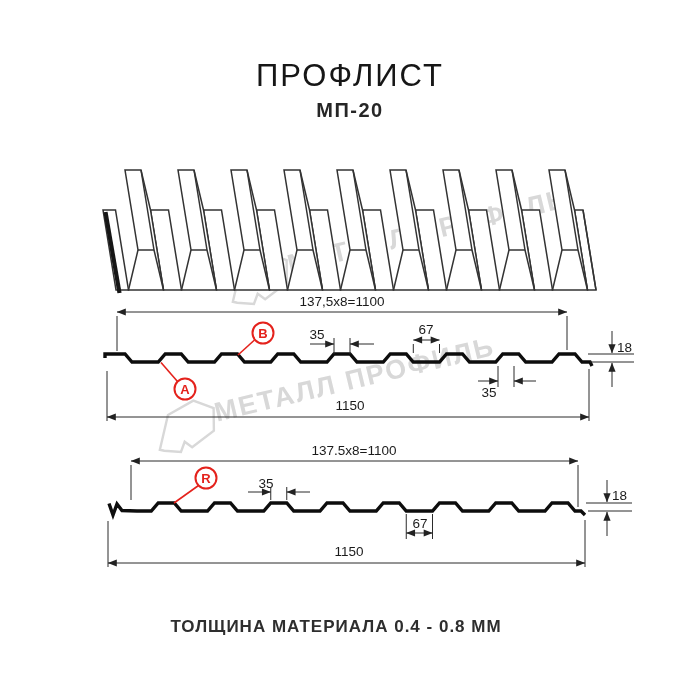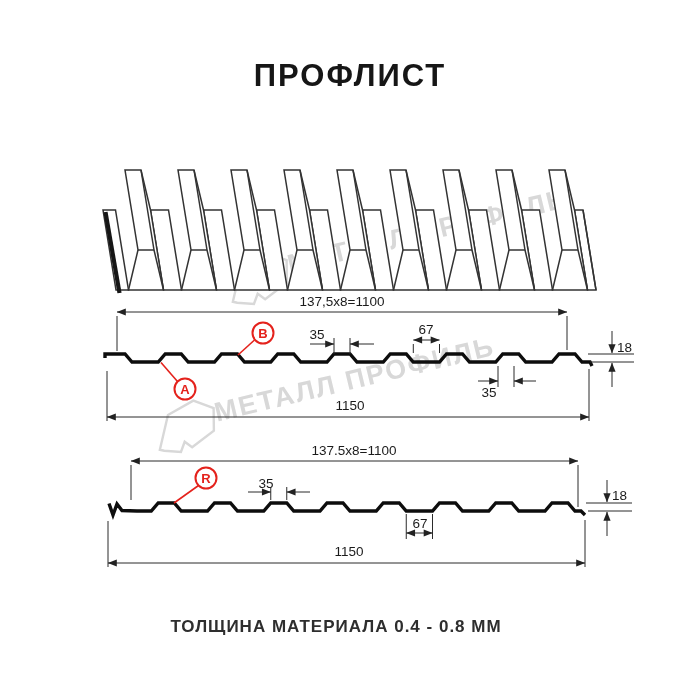--- a/index.html
+++ b/index.html
@@ -1,35 +1,36 @@
 <!DOCTYPE html>
 <html><head>
 <meta charset="utf-8">
 <style>
   html,body{margin:0;padding:0;background:#ffffff;}
   .page{position:relative;width:700px;height:700px;background:#fff;overflow:hidden;
         font-family:"Liberation Sans",sans-serif;}
   .title{position:absolute;top:58px;left:0;width:700px;text-align:center;
-         font-size:31px;font-weight:700;letter-spacing:2px;color:#161616;}
+         font-size:31px;font-weight:400;letter-spacing:2px;color:#161616;}
   .subtitle{position:absolute;top:99px;left:0;width:700px;text-align:center;
          font-size:20px;font-weight:700;letter-spacing:1.5px;color:#262626;}
   .footer{position:absolute;top:617px;left:0;width:672px;text-align:center;
          font-size:17px;font-weight:700;letter-spacing:1px;color:#2e2e2e;}
   svg.drawing{position:absolute;top:0;left:0;}
   .dim{font-size:13.5px;fill:#1b1b1b;font-family:"Liberation Sans",sans-serif;}
   .redlbl{font-size:13px;font-weight:700;fill:#e4221c;font-family:"Liberation Sans",sans-serif;}
   .wmtext{font-size:27px;font-weight:700;letter-spacing:2px;fill:#d8d8d8;
           font-family:"Liberation Sans",sans-serif;}
 </style>
 </head>
 <body>
 
 <div class="page">
 
   <div class="title">ПРОФЛИСТ</div>
+  <div class="subtitle">МП-20</div>
 
   <svg class="drawing" width="700" height="700" viewBox="0 0 700 700">
     <defs>
       <marker id="ah" viewBox="0 0 10 10" refX="9.3" refY="5" markerWidth="10" markerHeight="10" orient="auto-start-reverse">
         <path d="M0.5,1.4 L9.5,5 L0.5,8.6 Z" fill="#222"></path>
       </marker>
     </defs>
 
     <g transform="translate(231,294) rotate(-13.5)">
       <path d="M0,8 L16,-24 L44,-32 L62,-20 L57,2 L32,13 L26,6 L20,15 L4,10 Z" fill="none" stroke="#d8d8d8" stroke-width="2.4"></path>

